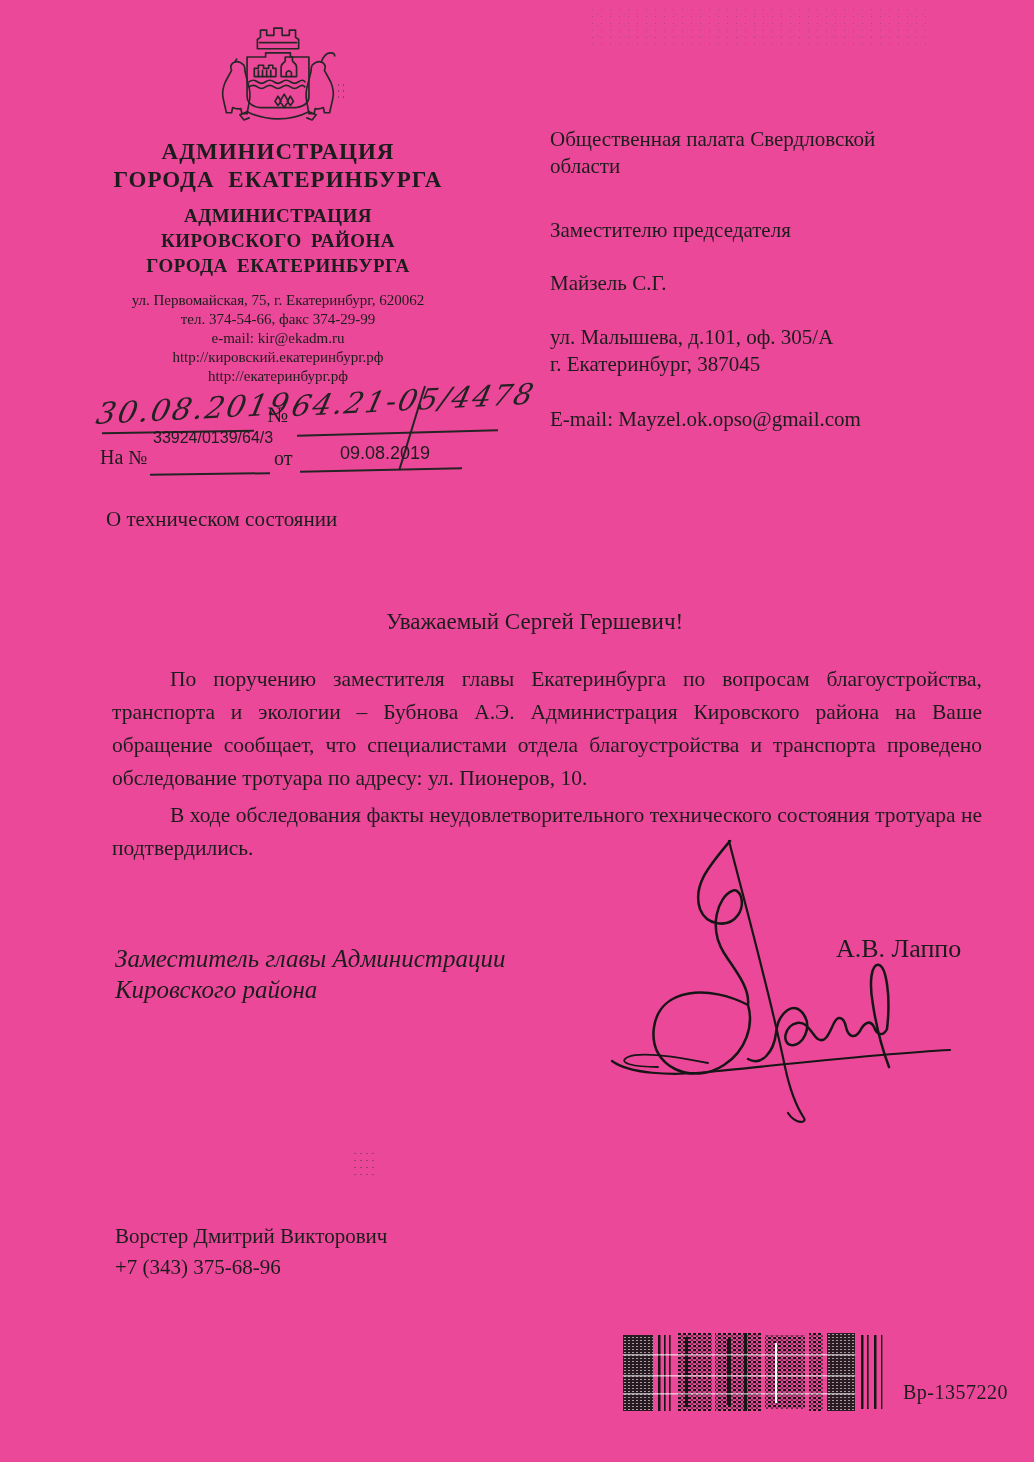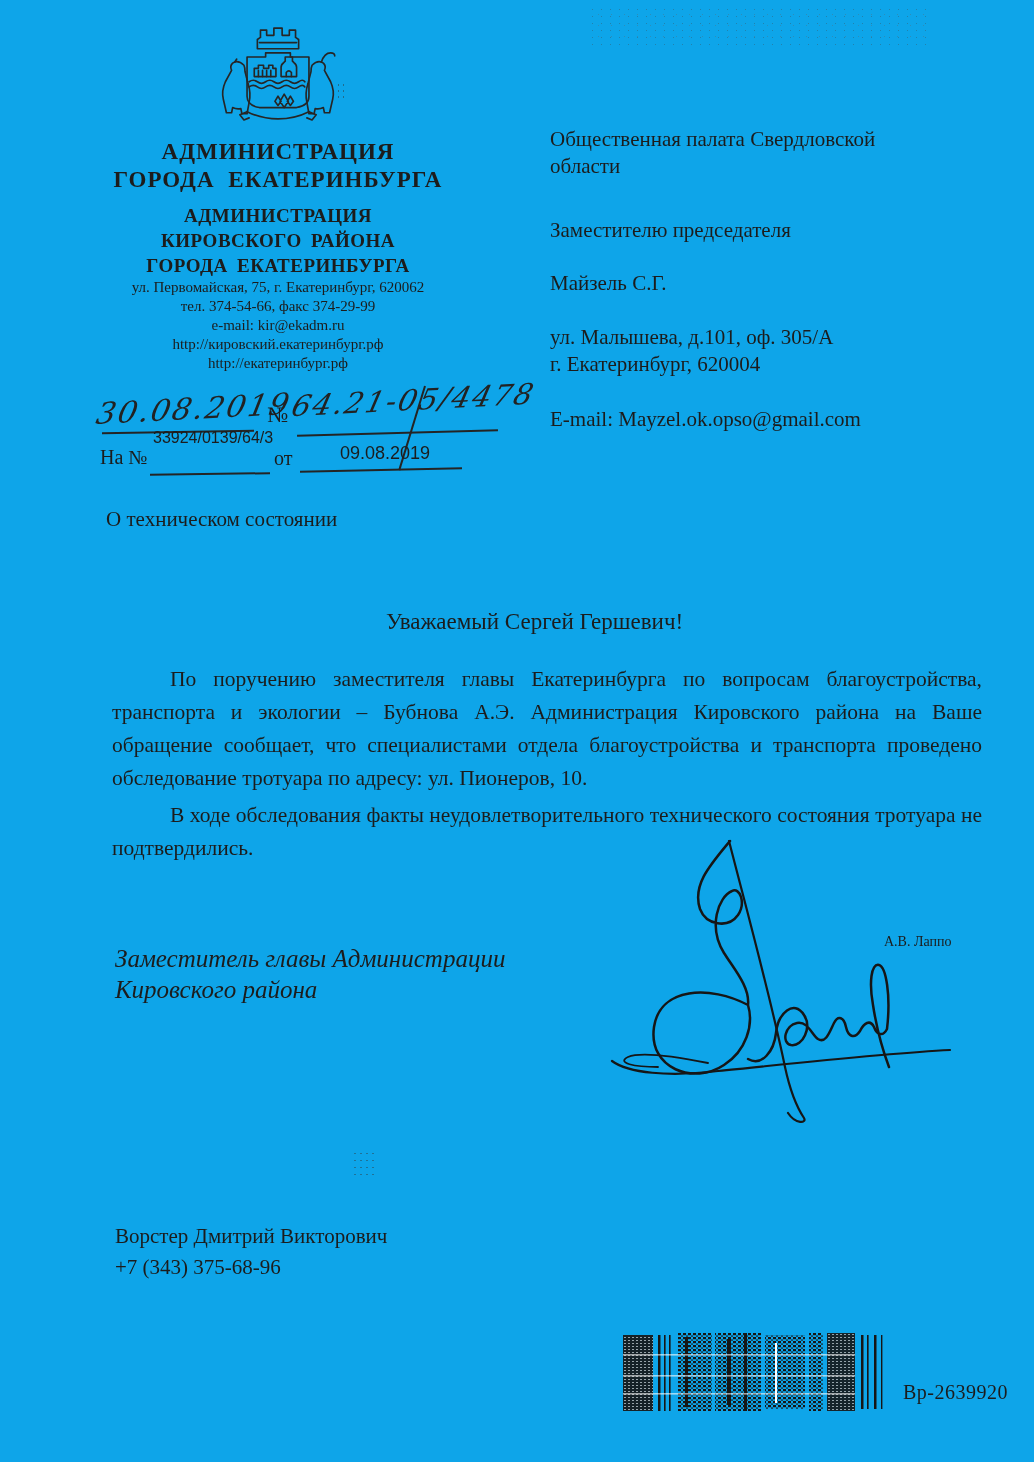--- a/index.html
+++ b/index.html
@@ -1,27 +1,27 @@
 <!DOCTYPE html>
 <html lang="ru"><head>
 <meta charset="utf-8">
 <style>
   html,body{margin:0;padding:0;background:#e8e8e8;}
   .pg{
     position:relative; width:1034px; height:1462px; margin:0 auto;
-    background:#0ea5e9; overflow:hidden;
+    background:#ec4899; overflow:hidden;
     font-family:"Liberation Serif", serif; color:#1c1c1c;
   }
   .abs{position:absolute;}
   
   .lh{left:85px; top:24px; width:386px; text-align:center;}
   .coat{display:block; margin:0 auto;}
   .lh-title{margin-top:16px; font-weight:bold; font-size:23px; line-height:28px; letter-spacing:1px; word-spacing:7px;}
   .lh-dept{margin-top:9px; font-weight:bold; font-size:19px; line-height:25px; letter-spacing:0.5px; word-spacing:4px;}
-  .lh-addr{font-size:15px; line-height:19px;}
+  .lh-addr{margin-top:13px; font-size:15px; line-height:19px;}
   
   .hand{
     font-family:"DejaVu Serif", serif; font-style:italic;
     letter-spacing:2px; color:#222; white-space:nowrap;
   }
   .hand-date{left:98px; top:391px; font-size:30px; transform:skewX(-14deg) rotate(-3deg);}
   .hand-num{left:294px; top:383px; font-size:29px; transform:skewX(-16deg) rotate(-3deg);}
   .no-sign{left:267px; top:402px; font-size:22px;}
   .rule{position:absolute; height:2px; background:#242424;}
   .r1{left:102px; top:431px; width:152px; transform:rotate(-1deg);}
@@ -40,21 +40,21 @@
   .rcp-name{margin-top:26px;}
   .rcp-addr{margin-top:27px;}
   .rcp-mail{margin-top:28px;}
   
   .subj{left:106px; top:504px; font-size:21px; line-height:30px;}
   .salut{left:386px; top:609px; font-size:23px;}
   .body-txt{left:108px; top:659px; width:878px; font-size:21.5px; line-height:33px; text-align:justify;}
   .body-txt p{margin:4px; text-indent:58px;}
   
   .sig-pos{left:115px; top:943px; font-size:25px; line-height:31px;font-style:italic;}
-  .sig-name{left:884px; top:934px; font-size:14px;}
+  .sig-name{left:836px; top:934px; font-size:26px;}
   .sig-svg{left:598px; top:835px;}
   
   .exec{left:115px; top:1221px; font-size:21px; line-height:31px;}
   .bc{left:623px; top:1333px;}
   .bc-label{left:903px; top:1381px; font-size:20px; letter-spacing:0.5px;}
   
   .noise-band{
     left:588px; top:6px; width:340px; height:40px; opacity:0.35;
     background-image:radial-gradient(#444 0.7px, transparent 0.8px),
                      radial-gradient(#666 0.6px, transparent 0.7px);
@@ -136,21 +136,21 @@
   <span class="abs in-date">09.08.2019</span>
   <div class="rule r3"></div>
   <div class="rule r4"></div>
 
   <div class="abs rcp">
     <div class="rcp-org">Общественная палата Свердловской области</div>
     <div class="rcp-pos">Заместителю председателя</div>
     <div class="rcp-name">Майзель С.Г.</div>
     <div class="rcp-addr">
       <div>ул. Малышева, д.101, оф. 305/А</div>
-      <div>г. Екатеринбург, 620004</div>
+      <div>г. Екатеринбург, 387045</div>
     </div>
     <div class="rcp-mail">E-mail: Mayzel.ok.opso@gmail.com</div>
   </div>
 
   <div class="abs subj">
     <div>О техническом состоянии</div>
   </div>
 
   <div class="abs salut">Уважаемый Сергей Гершевич!</div>
 
@@ -207,15 +207,15 @@
     <rect x="186" y="0" width="14" height="78" fill="url(#spk1)"></rect>
     <rect x="204" y="0" width="28" height="78" fill="url(#spk2)" opacity="0.9"></rect>
     <rect x="238" y="2" width="2.5" height="74" fill="#161616"></rect>
     <rect x="244" y="2" width="1.6" height="74" fill="#161616"></rect>
     <rect x="251" y="2" width="2.5" height="74" fill="#161616"></rect>
     <rect x="258" y="2" width="1.4" height="74" fill="#161616"></rect>
     <rect x="0" y="21" width="232" height="1.6" fill="#ffffff" opacity="0.6"></rect>
     <rect x="0" y="42" width="232" height="1.6" fill="#ffffff" opacity="0.6"></rect>
     <rect x="0" y="60" width="232" height="1.6" fill="#ffffff" opacity="0.6"></rect>
   </svg>
-  <div class="abs bc-label">Вр-2639920</div>
+  <div class="abs bc-label">Вр-1357220</div>
 
 </div>
 
 </body></html>

